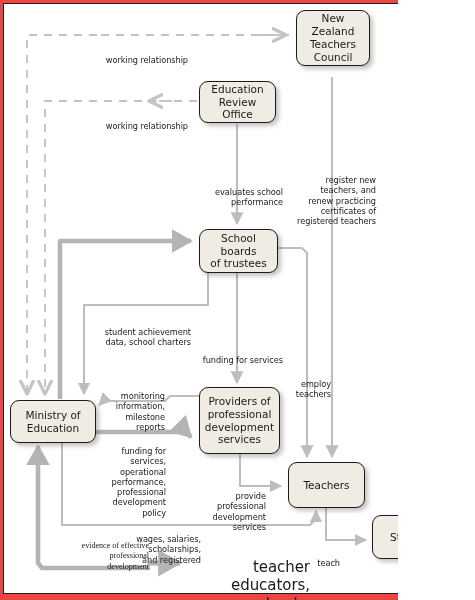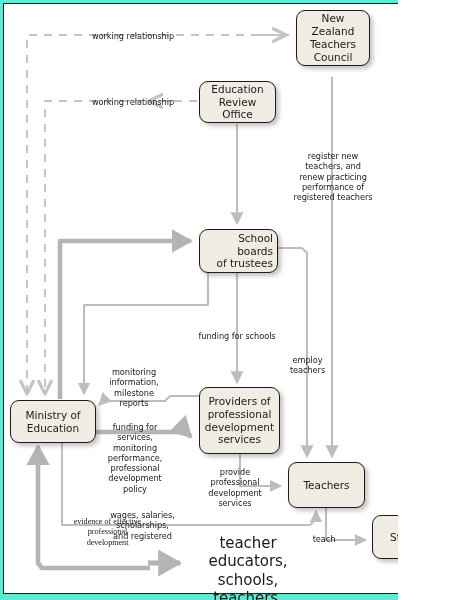--- a/index.html
+++ b/index.html
@@ -4,21 +4,21 @@
 <style>
   html, body {
     margin: 0;
     padding: 0;
     background: #ffffff;
   }
   #canvas {
     position: relative;
     width: 398px;
     height: 600px;
-    background: #5eead4;
+    background: #ef4444;
     font-family: "DejaVu Sans", sans-serif;
     overflow: hidden;
   }
   #frame {
     position: absolute;
     left: 3px;
     top: 3px;
     width: 466px;
     height: 591px;
     border: 1px solid #221f1f;
@@ -48,23 +48,24 @@
     line-height: 1.22;
     box-shadow: 3px 3px 4px rgba(90,85,80,0.35);
     padding: 2px 4px;
     white-space: pre-line;
   }
   .edge-label {
     position: absolute;
     color: #1a1a1a;
     font-size: 8.2px;
     line-height: 1.25;
-    text-align: center;
+    text-align: right;
     white-space: pre-line;
     letter-spacing: -0.05px;
+    margin-top: 24px;
   }
   .edge-label.big {
     font-size: 15px;
     line-height: 1.22;
   }
 </style>
 </head>
 <body>
 
 <div id="canvas">
@@ -124,21 +125,21 @@
     </g>
   </svg>
 
   <div class="node" style="left:296px; top:10px; width:74px; height:56px;">New Zealand
 Teachers
 Council</div>
 
   <div class="node" style="left:199px; top:81px; width:77px; height:42px;">Education
 Review Office</div>
 
-  <div class="node" style="left:199px; top:229px; width:79px; height:44px;text-align:right;">School boards
+  <div class="node" style="left:199px; top:229px; width:79px; height:44px;">School boards
 of trustees</div>
 
   <div class="node" style="left:10px; top:400px; width:86px; height:43px;">Ministry of
 Education</div>
 
   <div class="node" style="left:199px; top:387px; width:81px; height:67px;">Providers of
 professional
 development
 services</div>
 
@@ -148,42 +149,46 @@
 
   <div class="edge-label big" style="left:186px; top:534px; width:124px;">teacher educators,
 schools, teachers,
 researchers, and
 policy makers</div>
 
   <div class="edge-label" style="left:78px; top:31px; width:110px;">working relationship</div>
 
   <div class="edge-label" style="left:78px; top:97px; width:110px;">working relationship</div>
 
+  <div class="edge-label" style="left:191px; top:163px; width:92px;">evaluates school
+performance</div>
 
   <div class="edge-label" style="left:290px; top:151px; width:86px;">register new
 teachers, and
 renew practicing
-performance of
+certificates of
 registered teachers</div>
 
 
-
-  <div class="edge-label" style="left:191px; top:331px; width:92px;">funding for schools</div>
+  <div class="edge-label" style="left:92px; top:303px; width:99px;">student achievement
+data, school charters</div>
+
+  <div class="edge-label" style="left:191px; top:331px; width:92px;">funding for services</div>
 
   <div class="edge-label" style="left:284px; top:355px; width:47px;">employ
 teachers</div>
 
   <div class="edge-label" style="left:103px; top:367px; width:62px;">monitoring
 information,
 milestone
 reports</div>
 
   <div class="edge-label" style="left:104px; top:422px; width:62px;">funding for
 services,
-monitoring
+operational
 performance,
 professional
 development
 policy</div>
 
   <div class="edge-label" style="left:204px; top:467px; width:62px;">provide
 professional
 development
 services</div>
 

